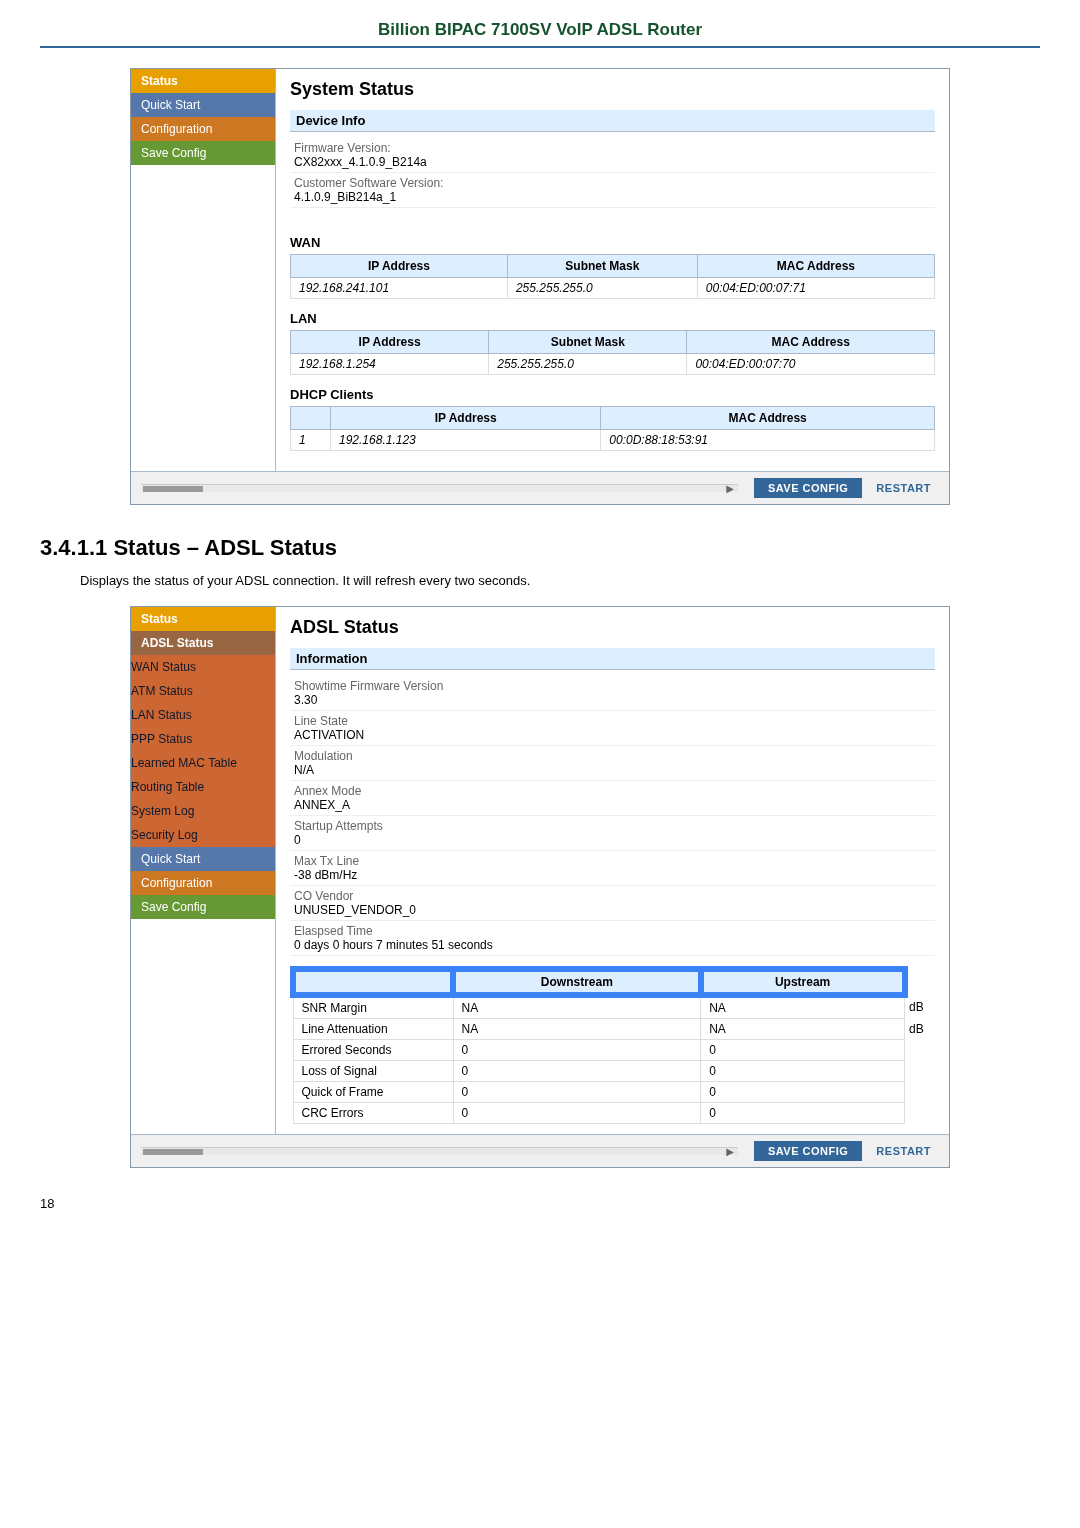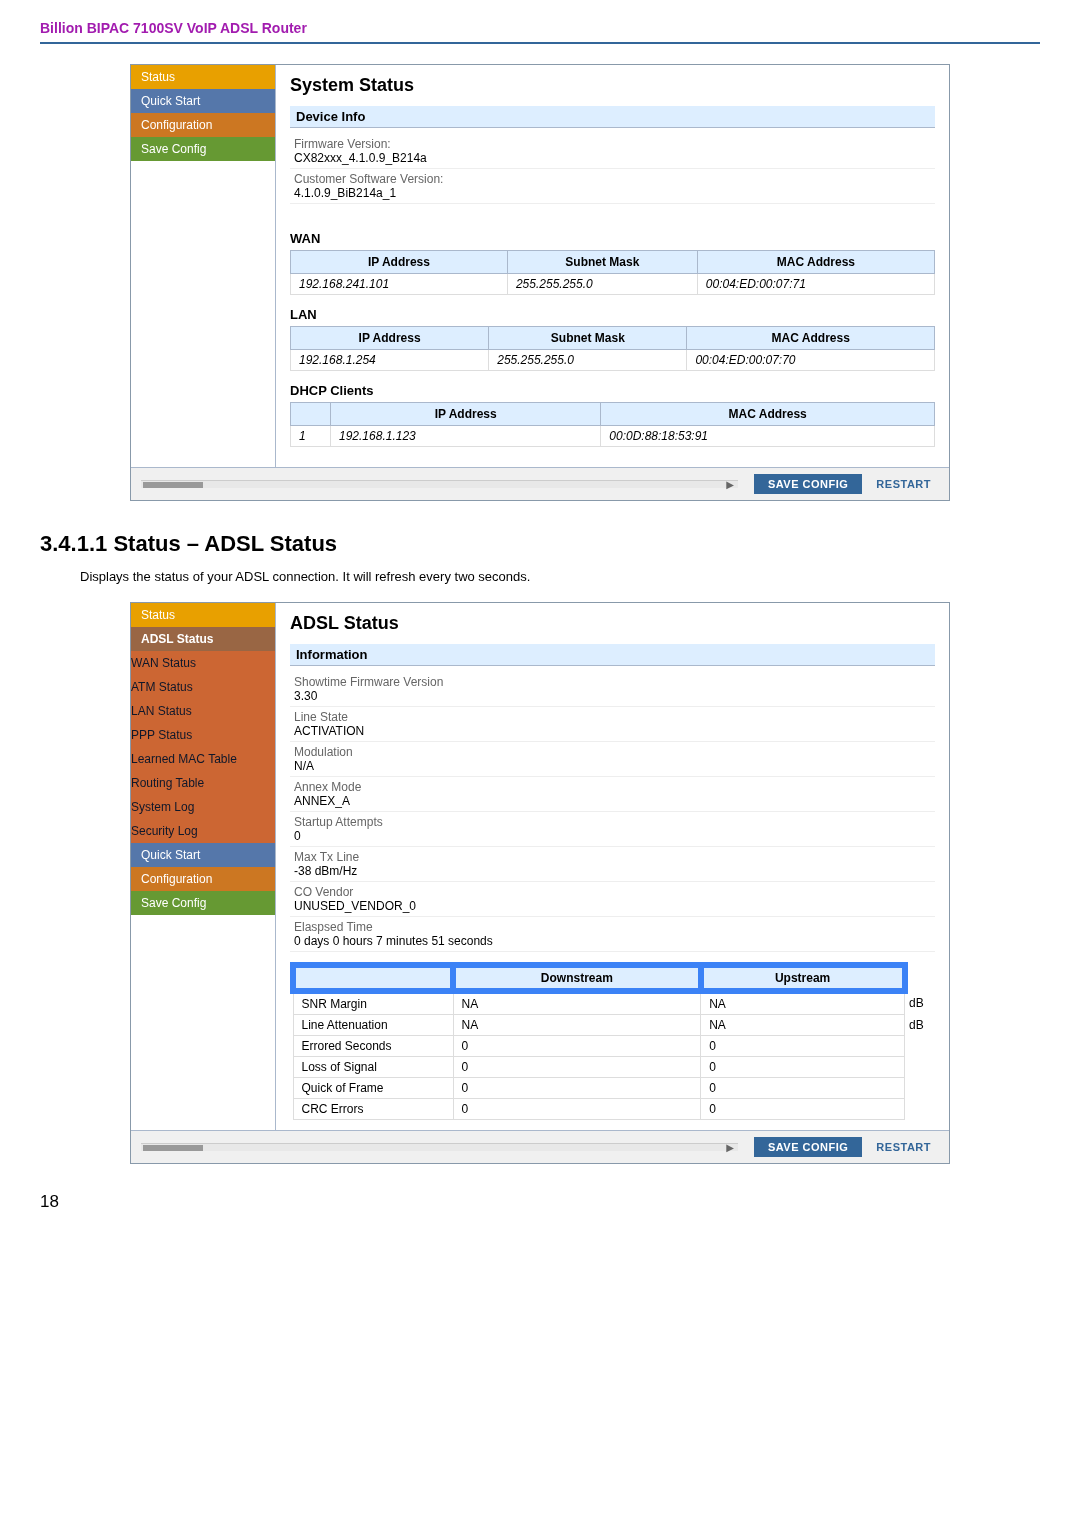--- a/index.html
+++ b/index.html
@@ -15,23 +15,24 @@
       padding: 20px 40px 30px 40px;
     }
 
     
     .page-header {
       border-bottom: 2px solid #336699;
       padding-bottom: 6px;
       margin-bottom: 20px;
     }
     .page-header h1 {
-      font-size: 14px;
-      font-weight: bold;
-      color: #a21caf;
+      font-size: 17px;
+      font-weight: bold;
+      color: #14532d;
+      text-align: center;
     }
 
     
     .section-title {
       font-size: 22px;
       font-weight: bold;
       margin: 30px 0 12px 0;
       color: #000;
     }
 
@@ -54,21 +55,21 @@
       padding: 5px 10px;
       font-size: 12px;
       color: #000;
       cursor: pointer;
       display: block;
     }
 
     .sidebar-item.active-status {
       background: #e8a000;
       color: #fff;
-      font-weight: normal;
+      font-weight: bold;
     }
 
     .sidebar-item.menu-blue {
       background: #5577aa;
       color: #fff;
     }
 
     .sidebar-item.menu-orange {
       background: #cc7722;
       color: #fff;
@@ -244,21 +245,21 @@
 
     .scroll-arrow {
       margin-left: auto;
       color: #666;
       font-size: 10px;
       padding-right: 4px;
       cursor: pointer;
     }
 
     .page-number {
-      font-size: 17px;
+      font-size: 13px;
       color: #000;
       margin-top: 20px;
     }
 
     .panel-wrapper {
       border: 1px solid #8899aa;
       margin-bottom: 28px;
       width: 820px;
       margin-left: auto;
       margin-right: auto;

